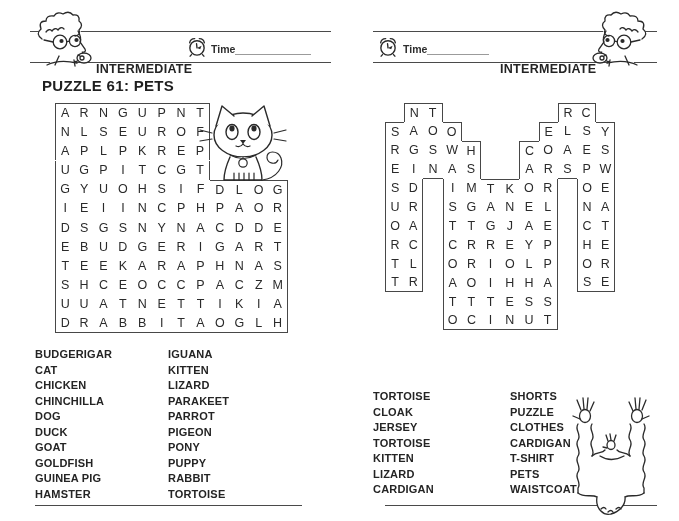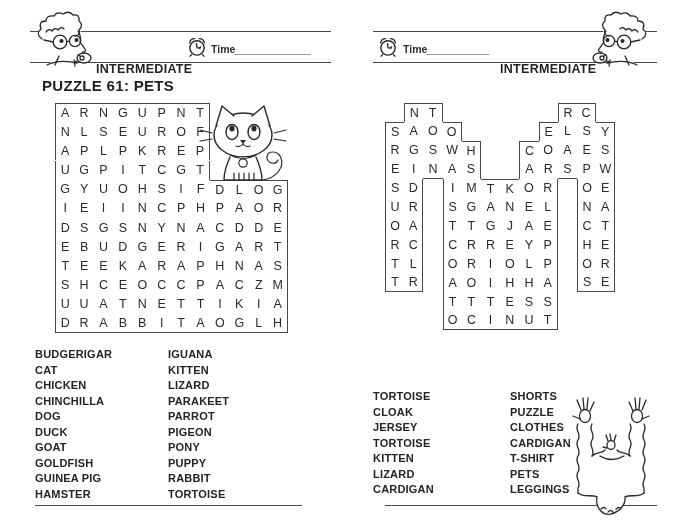--- a/index.html
+++ b/index.html
@@ -412,21 +412,21 @@
       <div class="word">LIZARD</div>
       <div class="word">CARDIGAN</div>
     </div>
   <div class="words" style="left:510px; top:389px;">
       <div class="word">SHORTS</div>
       <div class="word">PUZZLE</div>
       <div class="word">CLOTHES</div>
       <div class="word">CARDIGAN</div>
       <div class="word">T-SHIRT</div>
       <div class="word">PETS</div>
-      <div class="word">LEGGINGS</div>
+      <div class="word">WAISTCOAT</div>
     </div>
 
   <div class="hline" style="left:385px; top:505px; width:272px;"></div>
 
   <svg class="art" style="left:570px; top:396px;" width="88" height="120" viewBox="0 0 88 120">
     <g fill="none" stroke="#2a2a2a" stroke-width="1.3" stroke-linecap="round" stroke-linejoin="round">
 
       <ellipse cx="15" cy="20" rx="5.5" ry="6.5" fill="#fff"></ellipse>
       <path d="M11,14 L7,4 M14,13 L13,2 M17,13 L18,2 M20,15 L24,6 M10,23 L3,20"></path>
 

